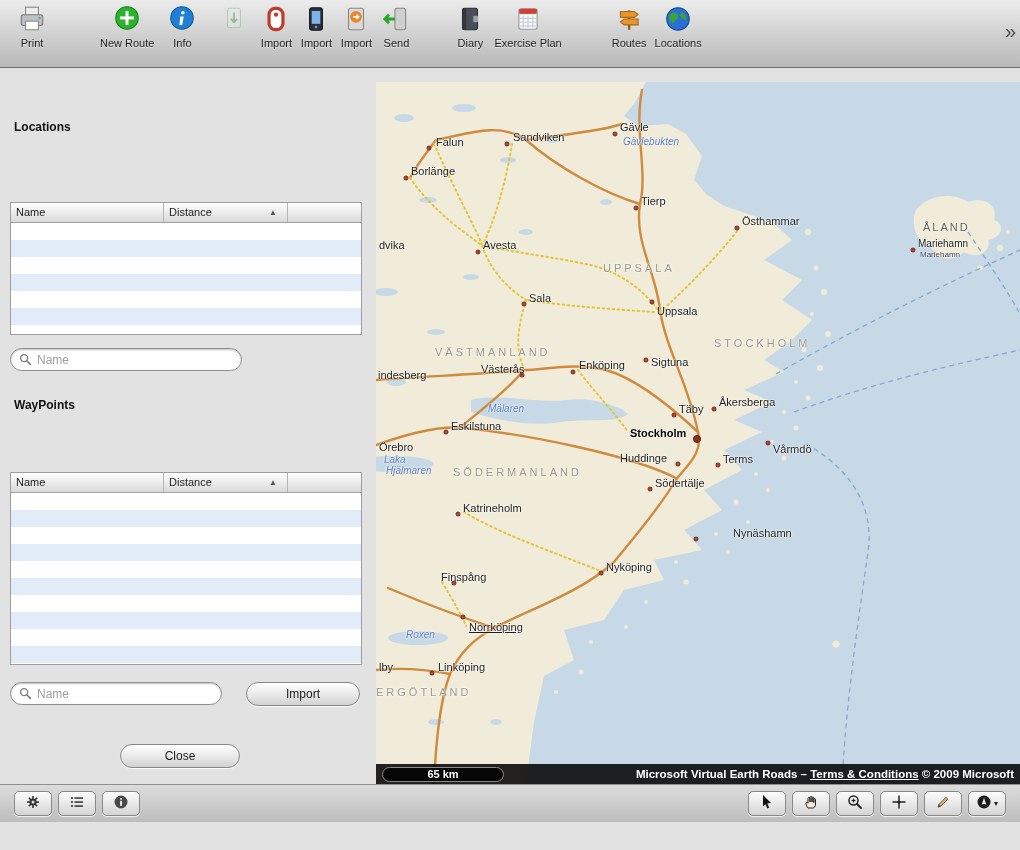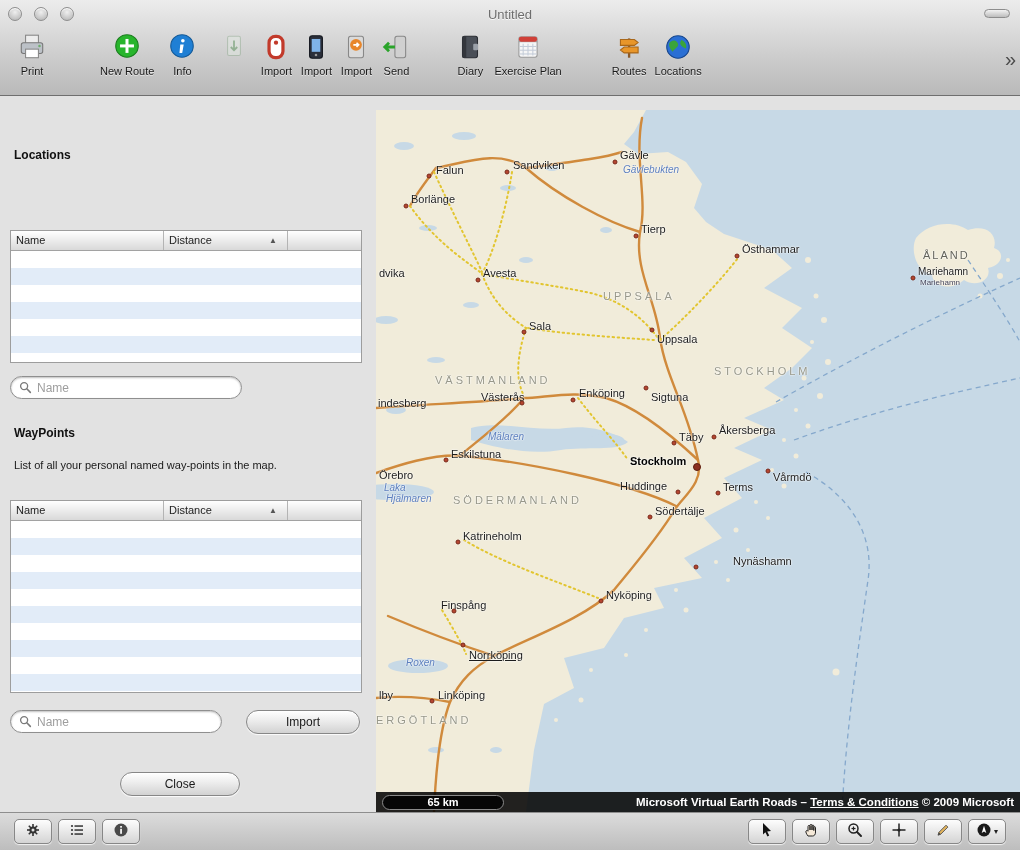--- a/index.html
+++ b/index.html
@@ -88,29 +88,20 @@
               box-shadow:0 1px 1px rgba(255,255,255,.8); cursor:default; }
   .tool-btn svg { width:16px; height:16px; }
   .tool-btn .dd { font-size:8px; color:#222; margin-left:2px; }
 </style>
 </head>
 <body>
 
 <div class="window">
 
   <div class="chrome">
-    <div class="titlebar">
-      <div class="traffic">
-        <div class="tl"></div>
-        <div class="tl"></div>
-        <div class="tl"></div>
-      </div>
-      <div class="title">Untitled</div>
-      <div class="tb-toggle"></div>
-    </div>
     <div class="toolbar">
       <div id="toolbar-items">
           <div class="tb-item" style="margin-left: 10px;">
             <div class="tb-icon">
               <svg viewBox="0 0 28 28">
                 <rect x="8" y="3" width="12" height="8" fill="#ededed" stroke="#888"></rect>
                 <rect x="4" y="10" width="20" height="10" rx="2" fill="#bcc1c7" stroke="#777"></rect>
                 <rect x="8" y="16" width="12" height="8" fill="#fff" stroke="#888"></rect>
                 <circle cx="21" cy="13" r="1.2" fill="#6fae6f"></circle>
               </svg>
@@ -253,21 +244,20 @@
 
       <div class="searchbox" style="top:280px; left:10px; width:232px">
         <svg viewBox="0 0 14 14" width="13" height="13">
             <circle cx="5.5" cy="5.5" r="3.8" fill="none" stroke="#7a7a7a" stroke-width="1.4"></circle>
             <line x1="8.4" y1="8.4" x2="12.2" y2="12.2" stroke="#7a7a7a" stroke-width="1.7" stroke-linecap="round"></line>
           </svg>
         <input type="text" placeholder="Name" style="">
       </div>
 
       <div class="side-title" style="top:330px">WayPoints</div>
-      <div class="side-desc" style="top:362px">List of all your personal named way-points in the map.</div>
 
       <div class="stable" style="top:404px">
         <div class="sthead">
           <div class="col col-name">Name</div>
           <div class="col col-dist"><span>Distance</span><span class="sort-arrow">▲</span></div>
           <div class="col col-extra"></div>
         </div>
         <div class="stbody" style="height:171px"></div>
       </div>
 
@@ -403,21 +393,21 @@
             <span class="map-dot" style="left: 148px; top: 222px;"></span>
             <span class="map-label city" style="left: 281px; top: 223px;">Uppsala</span>
             <span class="map-dot" style="left: 276px; top: 220px;"></span>
             <span class="map-label region" style="left: 338px; top: 255px;">STOCKHOLM</span>
             <span class="map-label region" style="left: 59px; top: 264px;">VÄSTMANLAND</span>
             <span class="map-label city" style="left: 2px; top: 287px;">indesberg</span>
             <span class="map-label city" style="left: 105px; top: 281px;">Västerås</span>
             <span class="map-dot" style="left: 146px; top: 293px;"></span>
             <span class="map-label city" style="left: 203px; top: 277px;">Enköping</span>
             <span class="map-dot" style="left: 197px; top: 290px;"></span>
-            <span class="map-label city" style="left: 275px; top: 281px;">Sigtuna</span>
+            <span class="map-label city" style="left: 275px; top: 274px;">Sigtuna</span>
             <span class="map-dot" style="left: 270px; top: 278px;"></span>
             <span class="map-label water" style="left: 112px; top: 321px;">Mälaren</span>
             <span class="map-label city" style="left: 303px; top: 321px;">Täby</span>
             <span class="map-dot" style="left: 298px; top: 333px;"></span>
             <span class="map-label city" style="left: 343px; top: 314px;">Åkersberga</span>
             <span class="map-dot" style="left: 338px; top: 327px;"></span>
             <span class="map-label city" style="left: 75px; top: 338px;">Eskilstuna</span>
             <span class="map-dot" style="left: 70px; top: 350px;"></span>
             <span class="map-label city-bold" style="left: 254px; top: 345px;">Stockholm</span>
             <span class="map-dot big" style="left: 321px; top: 357px;"></span>

